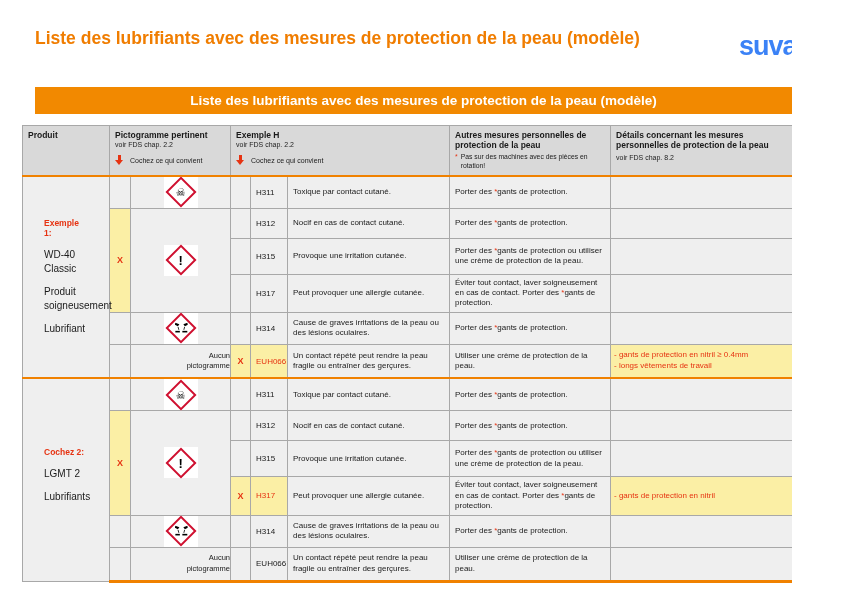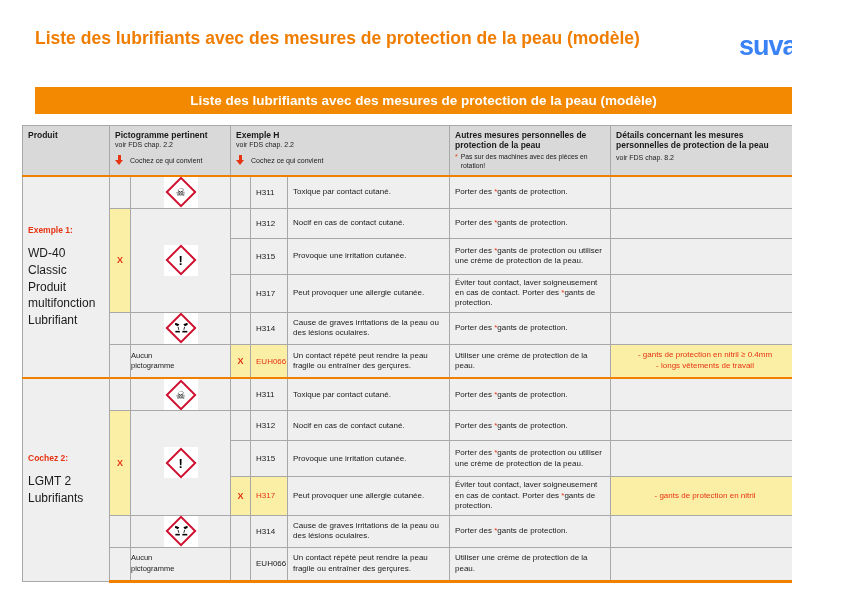--- a/index.html
+++ b/index.html
@@ -18,39 +18,39 @@
   th .cochez{display:flex;align-items:center;gap:7px;margin-top:7px;font-weight:normal;font-size:7px;}
   th .note{display:flex;gap:3px;margin-top:3px;font-weight:normal;font-size:6.8px;line-height:1.3;}
   .dn-arrow{display:inline-flex;flex-direction:column;align-items:center;}
   .dn-arrow .stem{width:3px;height:5px;background:#E63312;}
   .dn-arrow .tri{width:0;height:0;border-left:4.5px solid transparent;border-right:4.5px solid transparent;
                  border-top:5.5px solid #E63312;}
   .star{color:#E63312;}
   tr.exstart td{border-top:2px solid #F08100;}
   tr.head th{border-bottom:2px solid #F08100;}
   tr.exend td{border-bottom:3px solid #F08100;}
-  td.prod{padding:4px 5px;vertical-align:middle;}
+  td.prod{padding:4px 21px;vertical-align:middle;}
   .exlabel{color:#E63312;font-weight:bold;font-size:8.5px;margin-bottom:10px;}
-  .prodline{font-size:12px;line-height:1.4;}
+  .prodline{font-size:10px;line-height:1.4;margin-top:9px;}
   td.chk{text-align:center;font-size:9px;}
   td.on{background:#FBEFA5;}
   .xmark{color:#E63312;font-weight:bold;font-size:9px;}
   td.code{font-size:8px;padding:2px 5px;}
   td.code.hl{background:#FBEFA5;color:#E63312;}
   td.ph,td.ms{font-size:8px;line-height:1.3;padding:3px 5px;}
-  td.det{font-size:8px;line-height:1.35;padding:3px 22px;text-align:center;}
+  td.det{font-size:8px;line-height:1.35;padding:3px 3px;}
   td.det.hl{background:#FBEFA5;color:#E63312;}
   td.picto{text-align:center;}
   .pbox{width:34px;height:31px;background:#fff;margin:0 auto;display:flex;align-items:center;justify-content:center;}
   .diamond{width:18px;height:18px;border:2.5px solid #CF1030;background:#fff;transform:rotate(45deg);
            display:flex;align-items:center;justify-content:center;}
   .diamond>span{transform:rotate(-45deg);display:block;}
   .g-skull{font-family:"DejaVu Sans",sans-serif;font-size:11px;line-height:1;color:#000;}
   .g-excl{font-weight:bold;font-size:13px;line-height:1;color:#000;}
-  .aucun{font-size:7.5px;text-align:left;line-height:1.35;}
+  .aucun{font-size:7.5px;text-align:right;line-height:1.35;}
   .footer{position:absolute;left:36px;top:558px;font-size:8px;color:#3d3d3d;line-height:1.8;}
 </style>
 </head>
 <body>
 
 <div class="page">
 
   <div class="title">Liste des lubrifiants avec des mesures de protection de la peau (modèle)</div>
   <div class="logo">suva</div>
   <div class="banner">Liste des lubrifiants avec des mesures de protection de la peau (modèle)</div>
@@ -102,21 +102,21 @@
       <th>
         <div>Détails concernant les mesures personnelles de protection de la peau</div>
         <div class="sub" style="margin-top:4px">voir FDS chap. 8.2</div>
       </th>
     </tr>
 
     <tr class="exstart" style="height:28px">
       <td class="prod" rowspan="6">
         <div class="exlabel">Exemple 1:</div>
         <div class="prodline">WD-40 Classic</div>
-        <div class="prodline">Produit multifonction</div>
+        <div class="prodline">Produit soigneusement</div>
         <div class="prodline">Lubrifiant</div>
       </td>
       <td class="chk"></td>
       <td class="picto">
         <div class="pbox">
               <div class="diamond">
                 <span class="g-skull">☠</span>
               </div>
             </div>
       </td>

